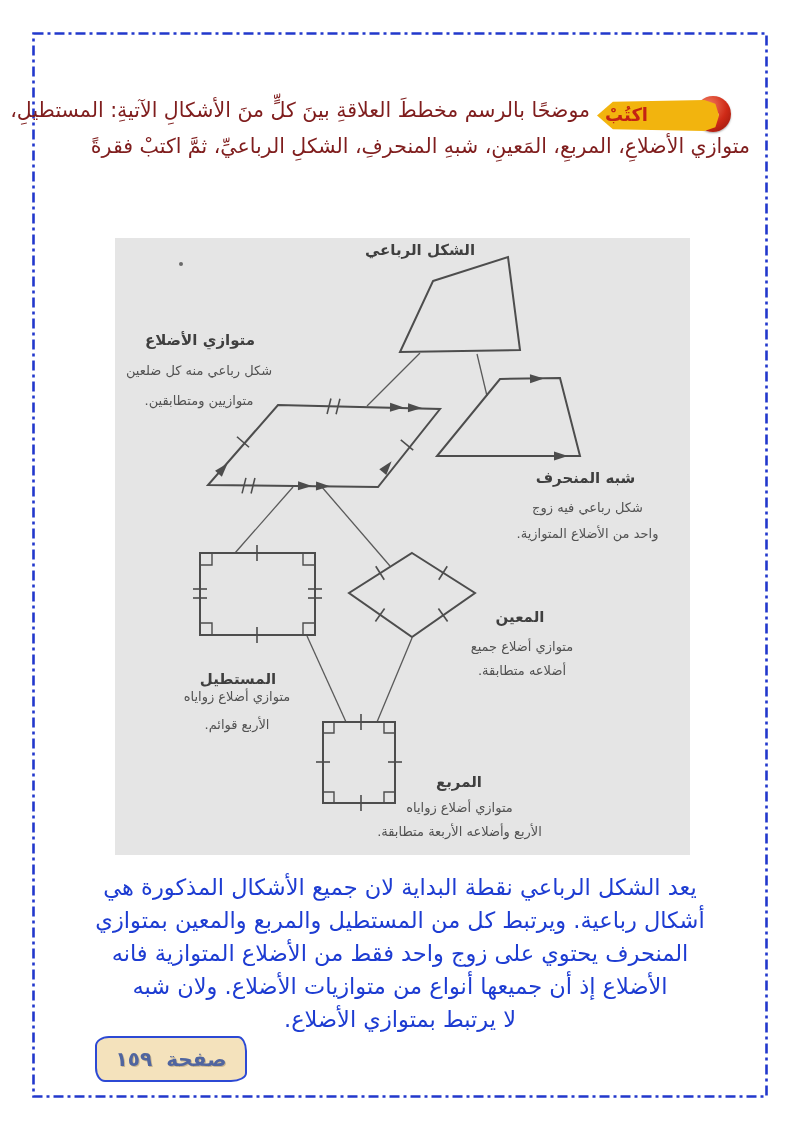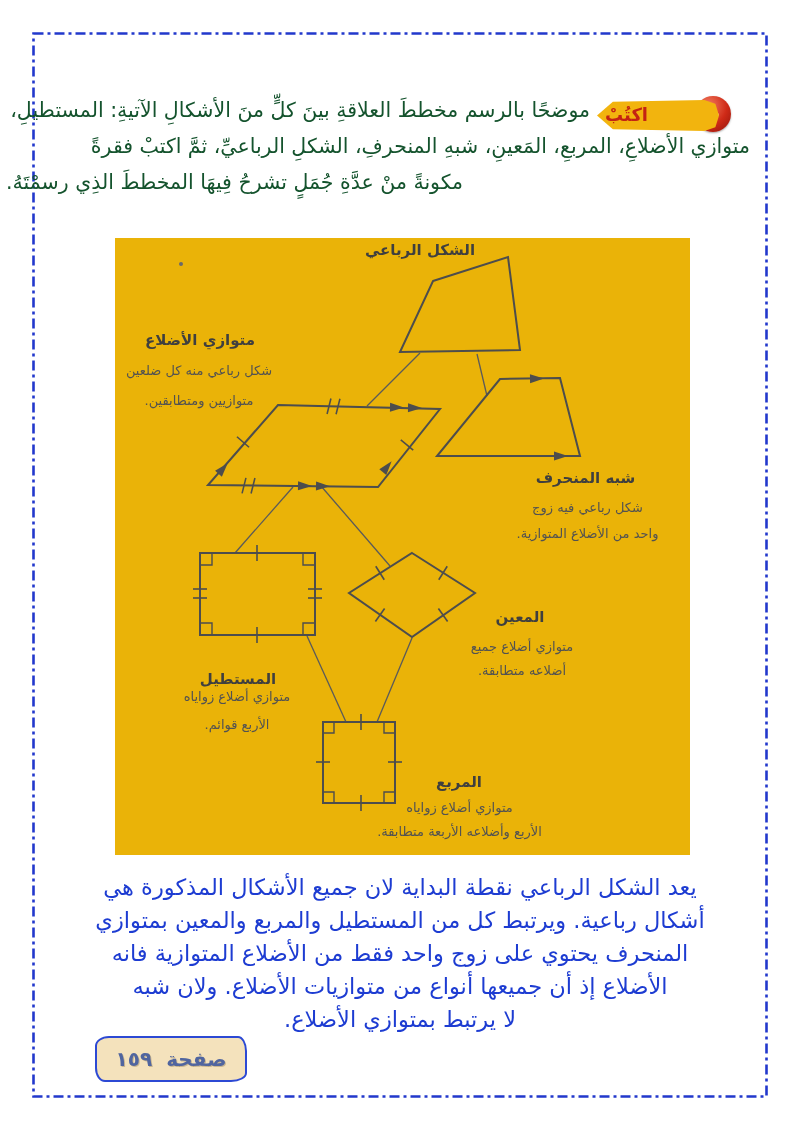--- a/index.html
+++ b/index.html
@@ -3,38 +3,38 @@
 <meta charset="utf-8">
 <style>
   html,body{margin:0;padding:0;background:#fff;}
   .page{
     position:relative;width:800px;height:1131px;background:#ffffff;
     font-family:"DejaVu Sans",sans-serif;overflow:hidden;direction:rtl;
   }
   
   .page-border{position:absolute;left:0;top:0;pointer-events:none;}
   
-  .q-line{position:absolute;direction:rtl;white-space:nowrap;font-size:20.5px;color:#14532d;line-height:34px;margin-left:35px;}
+  .q-line{position:absolute;direction:rtl;white-space:nowrap;font-size:20.5px;color:#7f1d1d;line-height:34px;margin-left:35px;}
   .q-marker-circle{
     position:absolute;width:36px;height:36px;border-radius:50%;
     background:radial-gradient(circle at 35% 28%,#ef7458 8%,#cf2a17 55%,#8e130a 100%);
     box-shadow:0 1px 2px rgba(0,0,0,.35);
     display:flex;align-items:center;justify-content:center;
     color:#fff;font-size:14px;font-weight:bold;
   }
   .q-pill{
     position:absolute;height:29px;background:#f2b40e;
     clip-path:polygon(0% 50%,13% 6%,88% 0%,97% 12%,100% 50%,97% 88%,88% 100%,13% 94%);
     display:flex;align-items:center;justify-content:flex-end;
     color:#c42413;font-weight:bold;font-size:18px;padding:0 14px 2px 8px;
   }
   
   .diagram{
     position:absolute;left:115px;top:238px;width:575px;height:617px;
-    background:#eab308;direction:rtl;
+    background:#e5e5e5;direction:rtl;
   }
   .d-label{position:absolute;text-align:center;font-weight:bold;font-size:15px;color:#3f3f3f;white-space:nowrap;}
   .d-desc{position:absolute;text-align:center;font-size:13px;color:#525252;}
   .d-desc div{white-space:nowrap;}
   .diagram svg{position:absolute;left:0;top:0;}
   .shape{fill:none;stroke:#4d4d4d;stroke-width:2;stroke-linejoin:miter;}
   .conn{stroke:#5a5a5a;stroke-width:1.3;}
   .tick{stroke:#4d4d4d;stroke-width:1.6;}
   .cornermark{fill:none;stroke:#4d4d4d;stroke-width:1.4;}
   .arrowhead{fill:#4d4d4d;stroke:none;}
@@ -63,21 +63,20 @@
 
   <div class="q-marker-circle" style="left:695px;top:96px;">
     <span>٣٠</span>
   </div>
   <div class="q-pill" style="left:597px;top:100px;width:100px;">
     <span>اكتُبْ</span>
   </div>
 
   <div class="q-line" style="top:93px;right:210px;">موضحًا بالرسم مخططَ العلاقةِ بينَ كلٍّ منَ الأشكالِ الآتيةِ: المستطيلِ،</div>
   <div class="q-line" style="top:129px;right:50px;">متوازي الأضلاعِ، المربعِ، المَعينِ، شبهِ المنحرفِ، الشكلِ الرباعيِّ، ثمَّ اكتبْ فقرةً</div>
-  <div class="q-line" style="top:165px;right:337px;">مكونةً منْ عدَّةِ جُمَلٍ تشرحُ فِيهَا المخططَ الذِي رسمْتَهُ.</div>
 
   <div class="diagram">
 
     <svg width="575" height="617" viewBox="0 0 575 617">
 
       <g>
         <line class="conn" x1="305" y1="115" x2="252" y2="168"></line>
         <line class="conn" x1="362" y1="116" x2="372" y2="158"></line>
         <line class="conn" x1="178" y1="249" x2="120" y2="315"></line>
         <line class="conn" x1="206" y1="248" x2="275" y2="328"></line>

